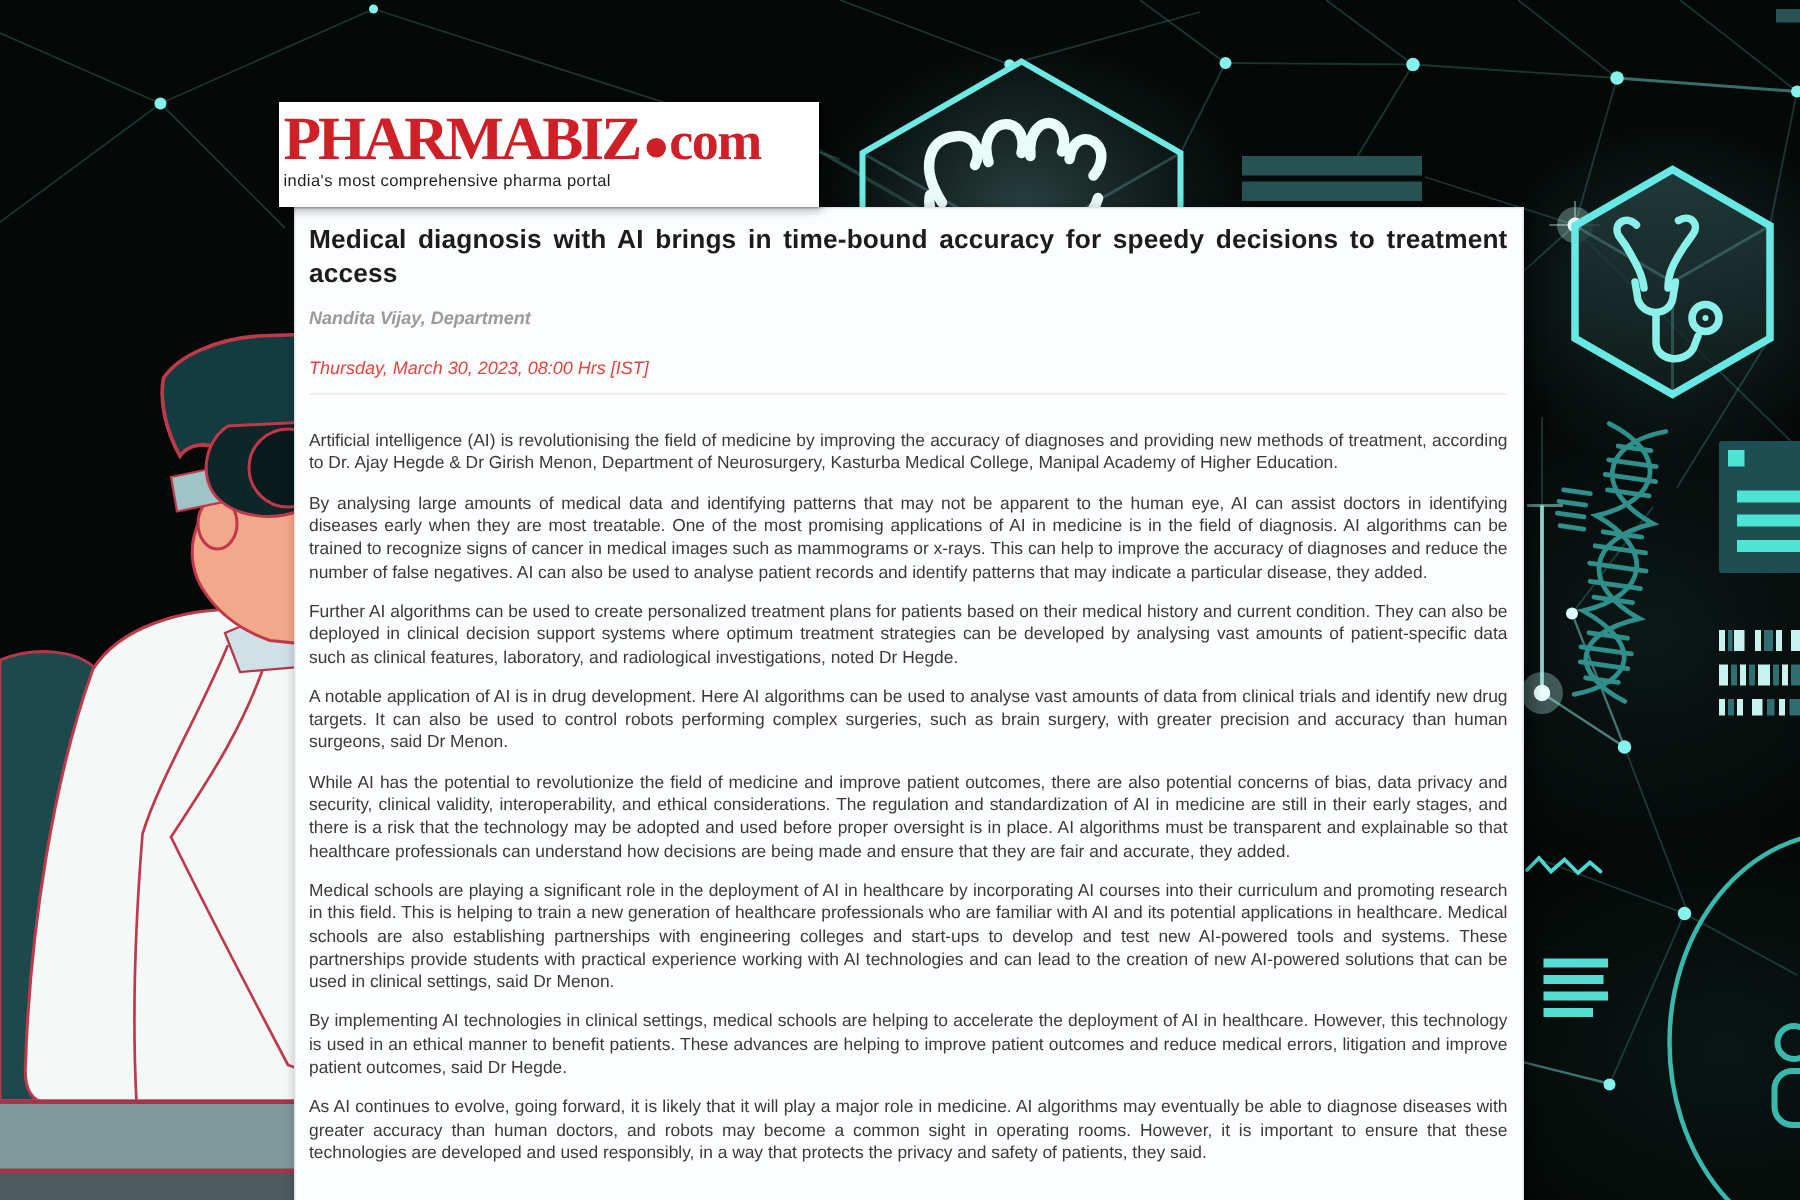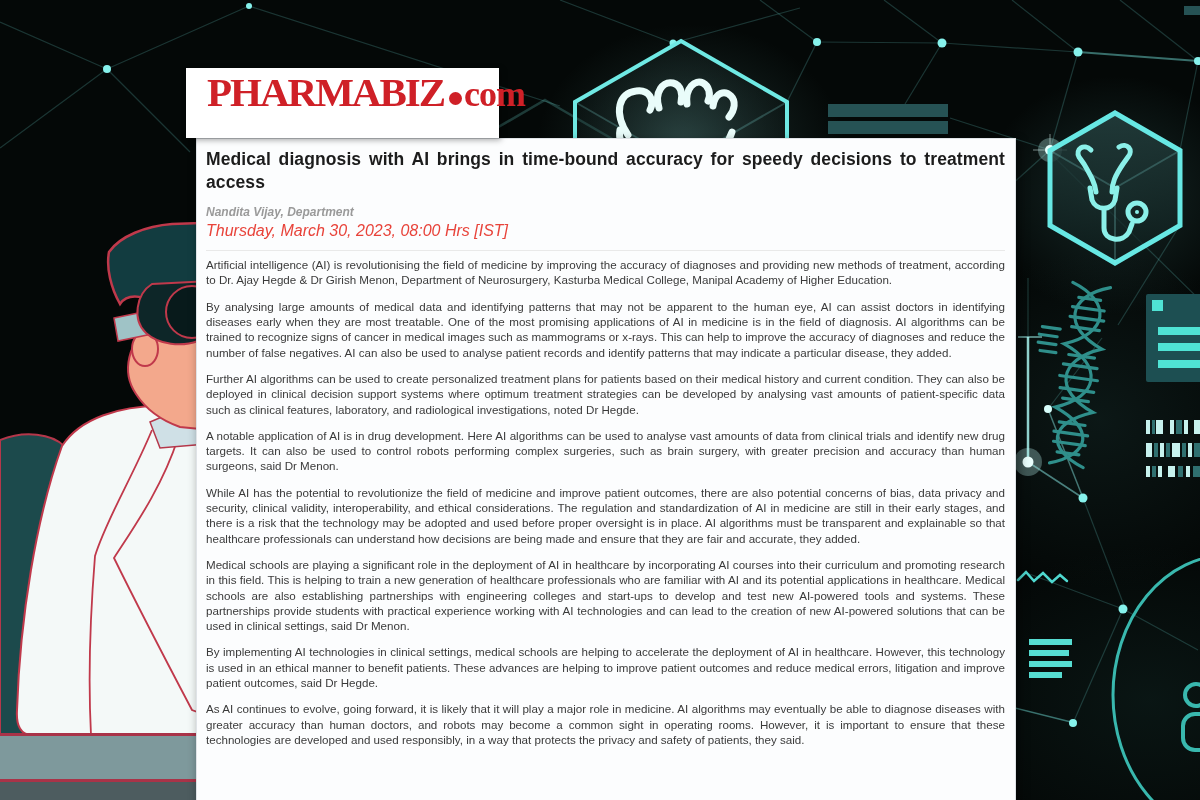--- a/index.html
+++ b/index.html
@@ -22,23 +22,23 @@
     position:absolute;left:0;top:733px;width:893px;height:49px;z-index:2;
     background:#7e999c;border-top:3px solid #a93348;border-bottom:3px solid #a93348;
     box-sizing:border-box;
   }
   .band-dark{
     position:absolute;left:0;top:782px;width:893px;height:18px;z-index:2;
     background:#4d5c5f;
   }
   
   .logo-card{
-    position:absolute;left:186px;top:68px;width:313px;height:70px;z-index:4;
+    position:absolute;left:186px;top:68px;width:360px;height:70px;z-index:4;
     background:#ffffff;box-shadow:0 0 0 1px rgba(0,0,0,0.10),2px 2px 6px rgba(0,0,0,0.35);
-    padding:4px 0 0 21px;box-sizing:border-box;display:block;text-decoration:none;cursor:pointer;
+    padding:4px 0 0 3px;box-sizing:border-box;display:block;text-decoration:none;cursor:pointer;
   }
   .logo-line{white-space:nowrap;line-height:1;}
   .brand{
     font-family:"Liberation Serif","DejaVu Serif",serif;font-weight:700;
     font-size:41px;color:#cf2027;letter-spacing:-2px;
   }
   .logo-dot{
     display:inline-block;width:13px;height:13px;border-radius:50%;
     background:#cf2027;margin:0 2px 1px 5px;
   }
@@ -57,26 +57,26 @@
     box-sizing:border-box;padding:9px 10px 0 9px;overflow:hidden;
   }
   .article-card h1{
     margin:0;font-size:17.5px;line-height:1.32;color:#1c1c1c;
     text-align:justify;letter-spacing:0.1px;
   }
   .byline{
     margin-top:11px;font-size:12px;font-weight:700;font-style:italic;color:#9a9a9a;
   }
   .dateline{
-    margin-top:3px;font-size:16px;font-style:italic;color:#e8433a;
+    margin-top:19px;font-size:12px;font-style:italic;color:#e8433a;
   }
   .divider{
     border:none;border-top:1px solid #e9e9e9;margin:10px 0 0 0;
   }
-  .article-body{margin-top:6px;}
+  .article-body{margin-top:23px;}
   .article-body p{
     margin:0 0 11px 0;font-size:11.6px;line-height:1.32;color:#3a3a3a;
     text-align:justify;
   }
 </style>
 </head>
 <body>
 
 <div class="bg-tint"></div>
 
@@ -290,20 +290,21 @@
   <circle cx="192" cy="312" r="26" fill="#081a1b" stroke="#c0394b" stroke-width="2"></circle>
 </svg>
 
 <div class="band-light"></div>
 <div class="band-dark"></div>
 
 <a class="logo-card">
   <div class="logo-line">
     <span class="brand">PHARMABIZ</span><span class="logo-dot"></span><span class="brand-suffix">com</span>
   </div>
+  <div class="tagline">india's most comprehensive pharma portal</div>
 </a>
 
 <div class="article-card">
   <h1>Medical diagnosis with AI brings in time-bound accuracy for speedy decisions to treatment access</h1>
   <div class="byline">Nandita Vijay, Department</div>
   <div class="dateline">Thursday, March 30, 2023, 08:00 Hrs  [IST]</div>
   <hr class="divider">
   <div class="article-body">
     <p>Artificial intelligence (AI) is revolutionising the field of medicine by improving the accuracy of diagnoses and providing new methods of treatment, according to Dr. Ajay Hegde &amp; Dr Girish Menon, Department of Neurosurgery, Kasturba Medical College, Manipal Academy of Higher Education.</p>
     <p>By analysing large amounts of medical data and identifying patterns that may not be apparent to the human eye, AI can assist doctors in identifying diseases early when they are most treatable. One of the most promising applications of AI in medicine is in the field of diagnosis. AI algorithms can be trained to recognize signs of cancer in medical images such as mammograms or x-rays. This can help to improve the accuracy of diagnoses and reduce the number of false negatives. AI can also be used to analyse patient records and identify patterns that may indicate a particular disease, they added.</p>

